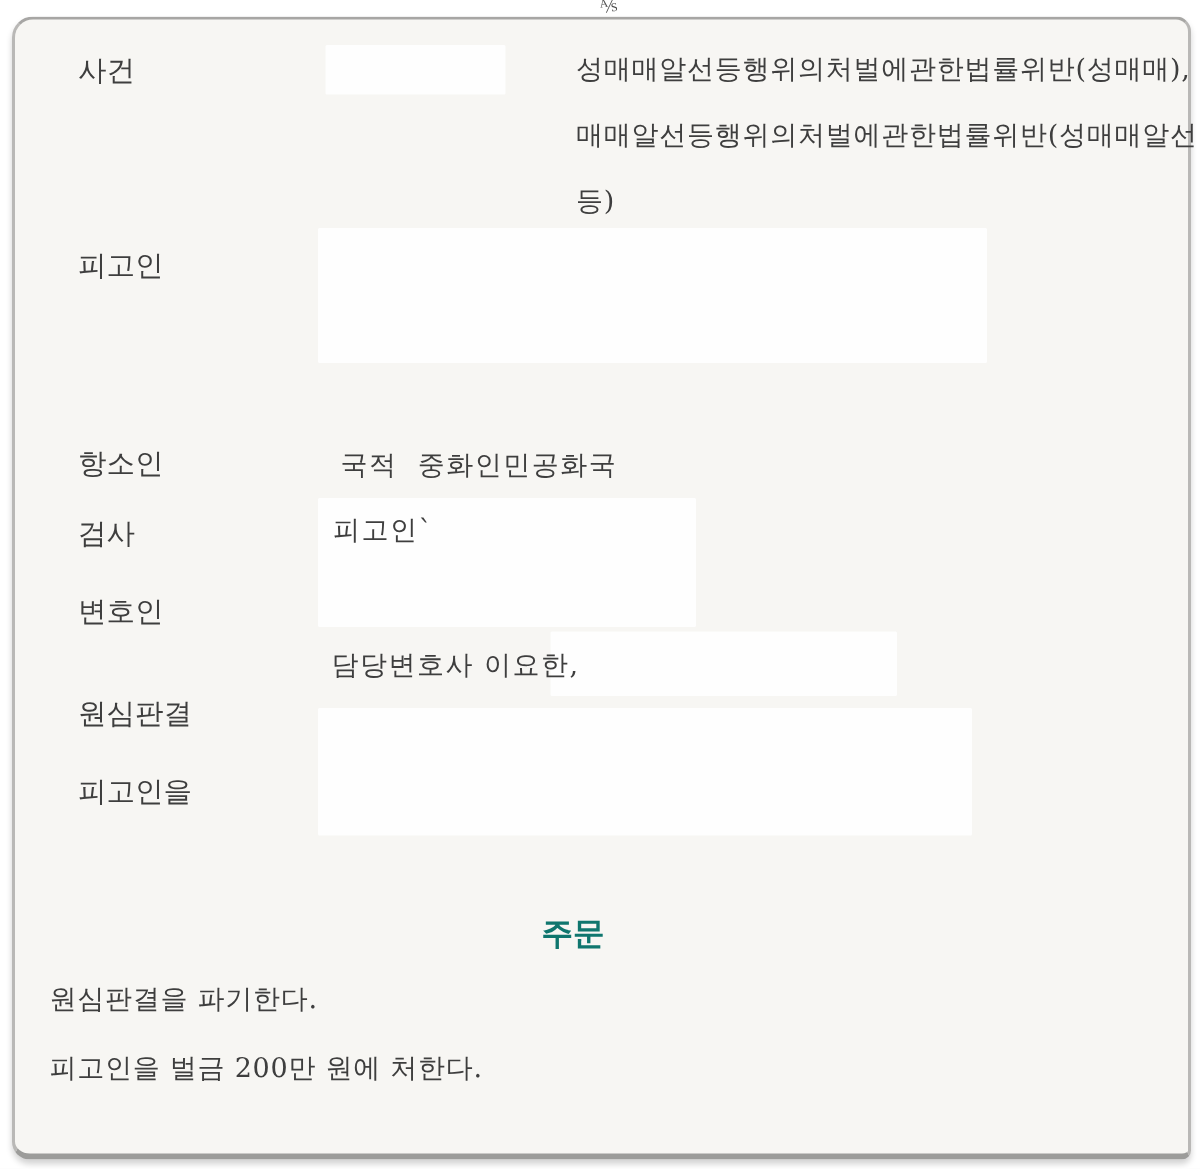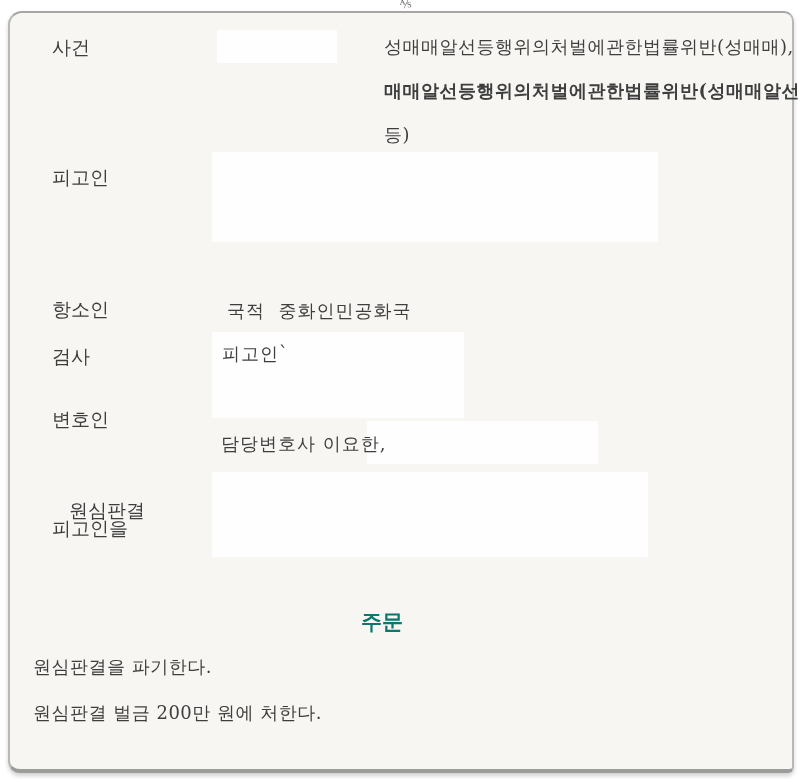--- a/index.html
+++ b/index.html
@@ -108,29 +108,29 @@
   <div class="redaction" style="left:217px; top:30px; width:120px; height:33px;"></div>
   <div class="redaction" style="left:212px; top:152px; width:446px; height:90px;"></div>
   <div class="redaction" style="left:212px; top:332px; width:252px; height:86px;"></div>
   <div class="redaction" style="left:367px; top:421px; width:231px; height:43px;"></div>
   <div class="redaction" style="left:212px; top:472px; width:436px; height:85px;"></div>
 
   <div class="label" style="top:35px;">사건</div>
   <div class="label" style="top:165px;">피고인</div>
   <div class="label" style="top:297px;">항소인</div>
   <div class="label" style="top:344px;">검사</div>
-  <div class="label" style="top:407px;">변호인</div>
-  <div class="label" style="top:498px;margin-left:17px;">원심판결</div>
+  <div class="label" style="top:396px;">변호인</div>
+  <div class="label" style="top:464px;">원심판결</div>
   <div class="label" style="top:516px;">피고인을</div>
 
   <div class="case-line" style="top:35px;">성매매알선등행위의처벌에관한법률위반(성매매), 성</div>
-  <div class="case-line" style="top:79px;font-weight:bold;">매매알선등행위의처벌에관한법률위반(성매매알선</div>
+  <div class="case-line" style="top:79px;">매매알선등행위의처벌에관한법률위반(성매매알선</div>
   <div class="case-line" style="top:123px;">등)</div>
 
   <div class="value" style="left:227px; top:255px;margin-top:44px;">국적  중화인민공화국</div>
   <div class="value" style="left:222px; top:298px;margin-top:44px;">피고인`</div>
   <div class="value" style="left:221px; top:432px;">담당변호사 이요한,</div>
 
   <div class="heading">주문</div>
   <div class="disposition" style="top:655px;">원심판결을 파기한다.</div>
-  <div class="disposition" style="top:701px;">원심판결 벌금 200만 원에 처한다.</div>
+  <div class="disposition" style="top:701px;">피고인을 벌금 200만 원에 처한다.</div>
 
 </div>
 
 </body></html>

